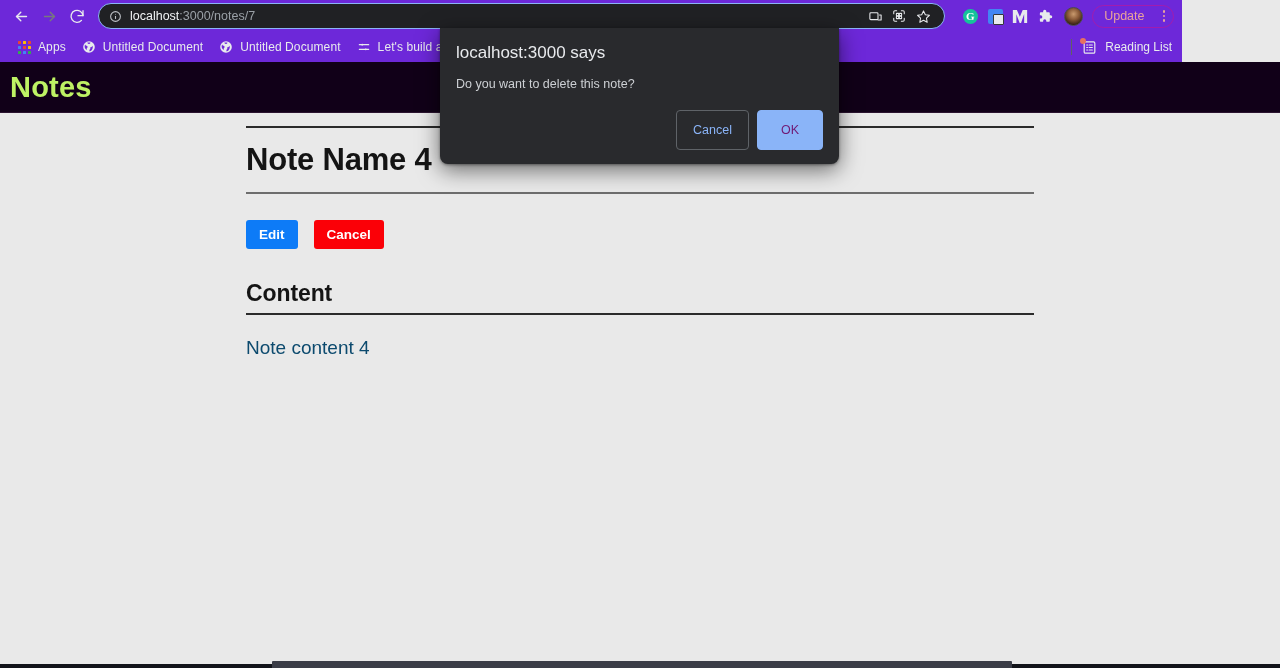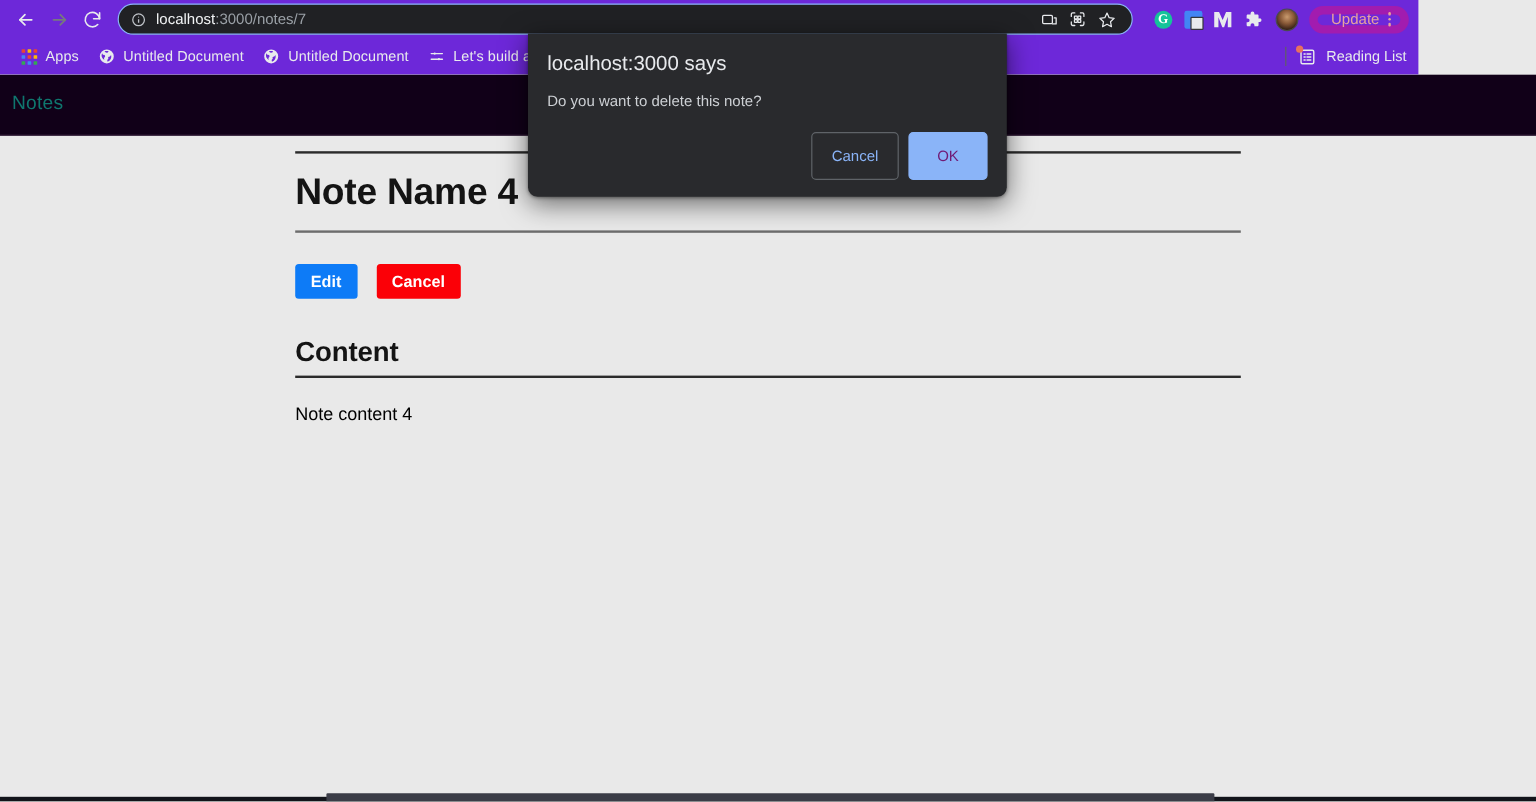--- a/index.html
+++ b/index.html
@@ -128,23 +128,23 @@
   .avatar {
     width: 19px; height: 19px;
     border-radius: 50%;
     background: radial-gradient(circle at 50% 36%, #c99a6e 0%, #8a5a38 40%, #3a2317 75%, #241109 100%);
     flex: 0 0 auto;
     margin-left: 3px;
     border: 1px solid #4a4b4f;
   }
 
   .update-pill {
-    display: flex; align-items: center; gap: 5px;
+    display: flex; align-items: center; gap: 16px;
     height: 23px;
-    border: 7px solid #a21caf;
+    border: 1px solid #a21caf;
     border-radius: 12px;
     padding: 0 6px 0 11px;
     margin-left: 7px;
     flex: 0 0 auto;
     text-align: center;
   }
   .update-pill .update-label {
     color: #e9a39b;
     font-size: 12.5px;
     white-space: nowrap;
@@ -226,23 +226,23 @@
 
   .app-navbar {
     height: 51px;
     background: #110018;
     display: flex;
     align-items: center;
     padding: 0 10px;
     border-bottom: 1px solid #2b1430;
   }
   .brand {
-    color: #0f766e;
-    font-size: 16px;
-    font-weight: 400;
+    color: #bef264;
+    font-size: 29px;
+    font-weight: 700;
     letter-spacing: 0.2px;
   }
 
   .container {
     width: 788px;
     margin: 0 auto;
     padding: 0;
     position: relative;
   }
 
@@ -294,22 +294,22 @@
 
   h2.content-heading {
     font-size: 23px;
     font-weight: bold;
     color: #141414;
     margin-top: 31px;
     letter-spacing: -0.1px;
   }
 
   p.content-body {
-    font-size: 15px;
-    color: #000000;
+    font-size: 19px;
+    color: #0c4a6e;
     margin-top: 20px;
     line-height: 1.4;
   }
 
   
   .window-bottom {
     position: absolute;
     left: 0; top: 657px;
     width: 1280px; height: 11px;
     background: #e9e9e9;

